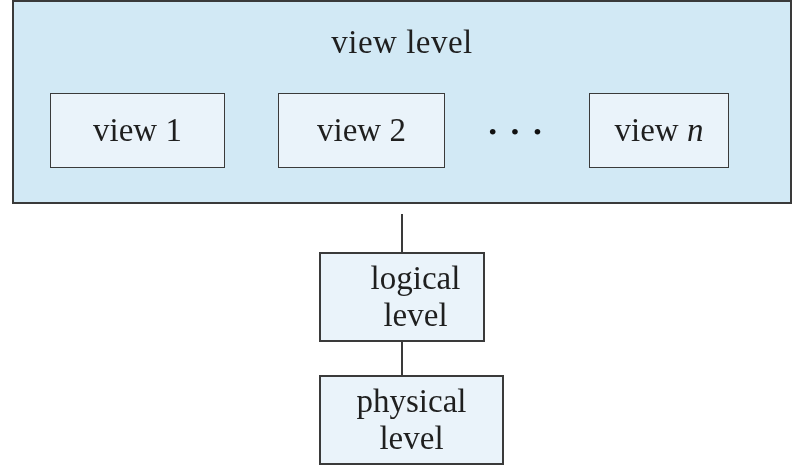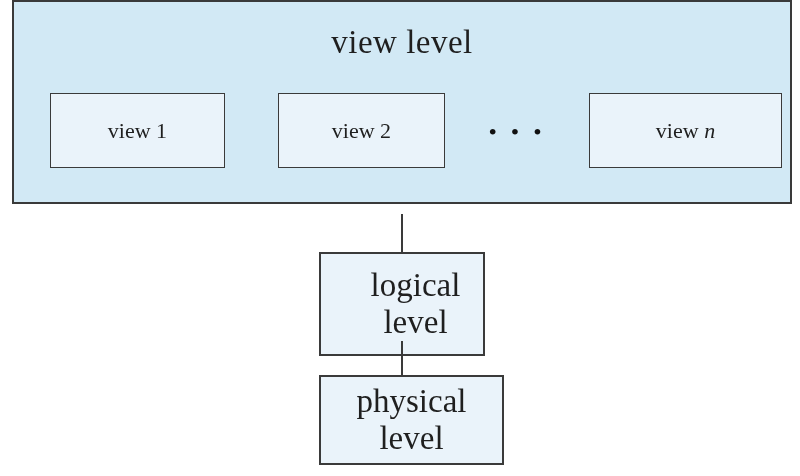--- a/index.html
+++ b/index.html
@@ -39,26 +39,26 @@
   .view-box {
     position: absolute;
     top: 91px;
     height: 75px;
     box-sizing: border-box;
     background: var(--inner-fill, #eaf3fa);
     border: 1.5px solid var(--border, #3a3a3a);
     display: flex;
     align-items: center;
     justify-content: center;
-    font-size: 22px;
+    font-size: 33px;
     white-space: pre;
   }
   .view-box-1 { left: 36px;  width: 175px; }
   .view-box-2 { left: 264px; width: 167px; }
-  .view-box-n { left: 575px; width: 193px; justify-content: center; }
+  .view-box-n { left: 575px; width: 140px; justify-content: center; }
   .view-var { font-style: italic; }
   .ellipsis-wrap {
     position: absolute;
     left: 431px;
     top: 91px;
     width: 144px;
     height: 75px;
     display: flex;
     align-items: center;
     justify-content: center;
@@ -83,21 +83,21 @@
     background: var(--inner-fill, #eaf3fa);
     border: 2px solid var(--border, #3a3a3a);
     display: flex;
     flex-direction: column;
     align-items: center;
     justify-content: center;
     font-size: 33px;
     line-height: 37px;
     text-align: center;
   }
-  .logical-box  { left: 319px; top: 252px; width: 166px; height: 104px; padding-left: 27px; }
+  .logical-box  { left: 319px; top: 252px; width: 166px; height: 90px; padding-left: 27px; }
   .physical-box { left: 319px; top: 375px; width: 185px; height: 90px; }
 </style>
 </head>
 <body>
 
 <div class="canvas">
 
   <div class="outer-box">
     <div class="view-level-title">view level</div>
 

